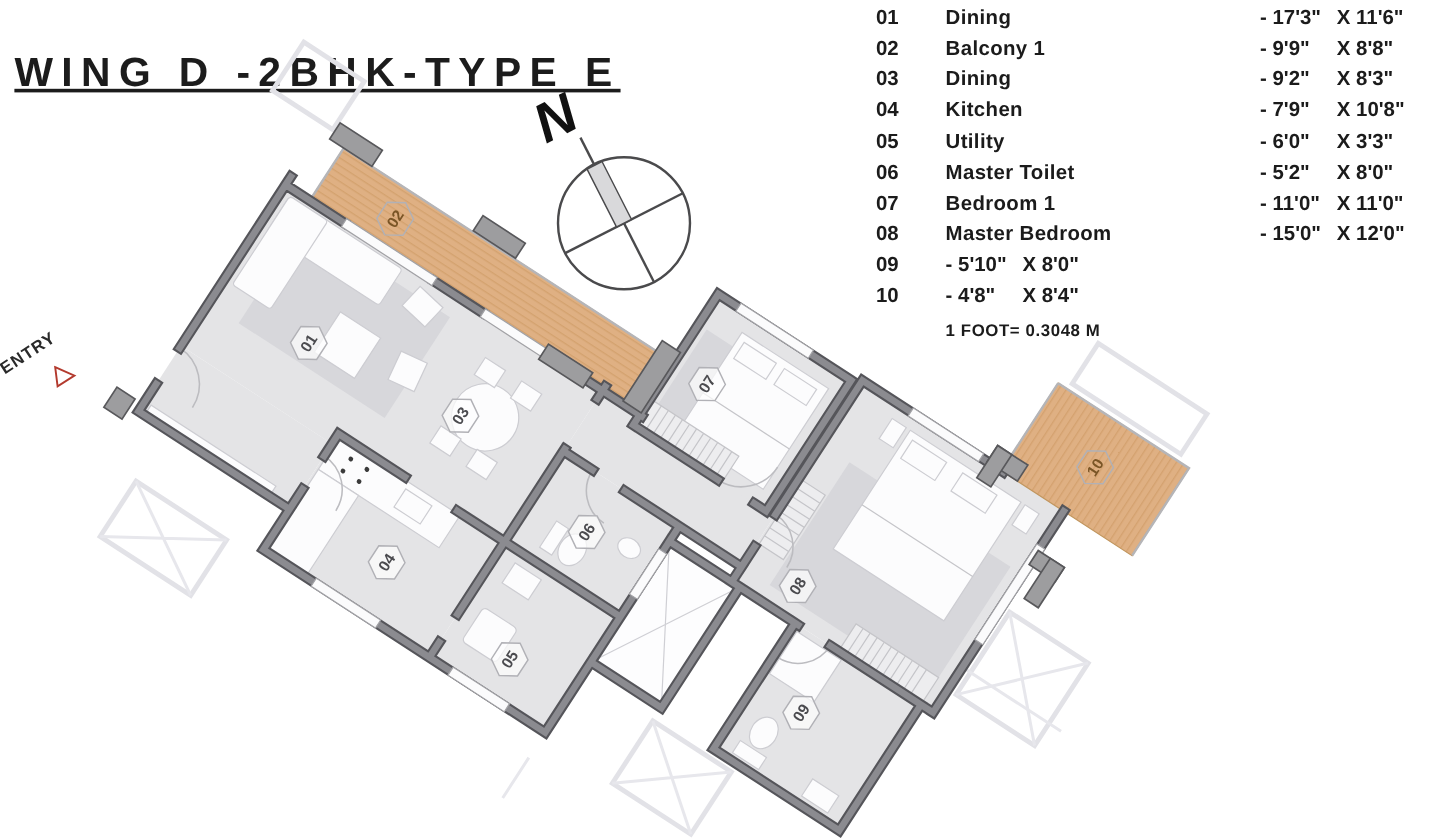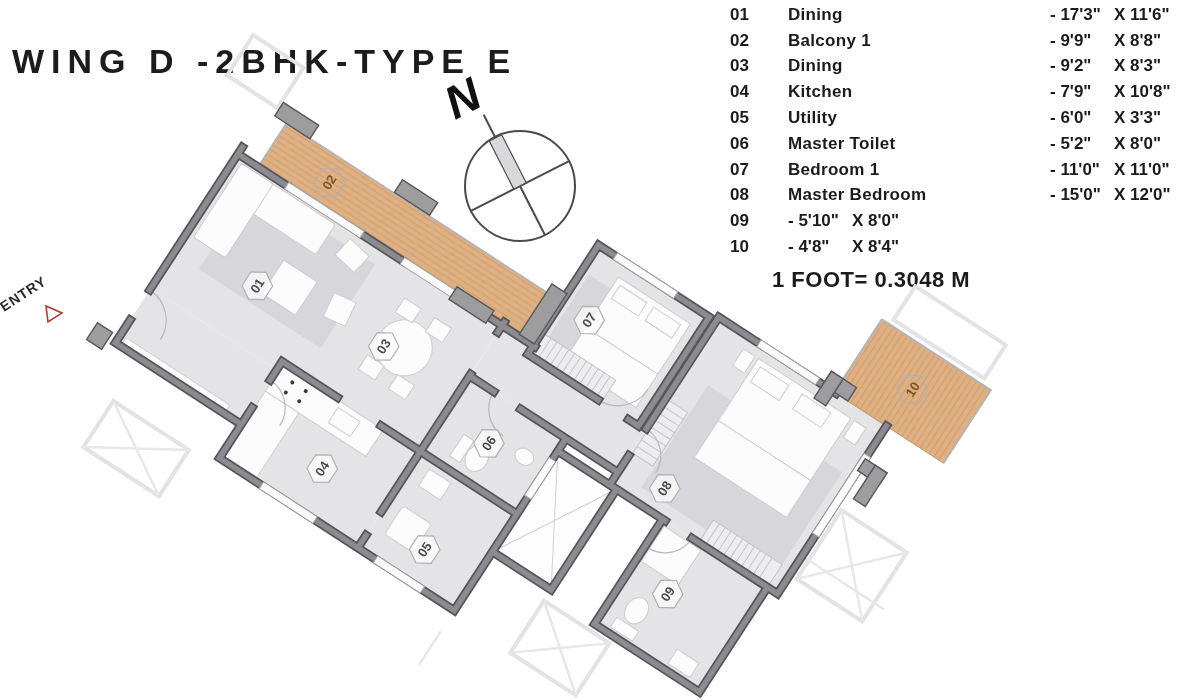--- a/index.html
+++ b/index.html
@@ -1,26 +1,26 @@
 <!DOCTYPE html>
 <html style="--wall: #8b8b90; --wall_edge: #55555a; --floor: #e4e4e6; --balcony: #dfb083; --accent_red: #b33a2e;"><head>
 <meta charset="utf-8">
 <style>
   html,body{margin:0;padding:0;background:#fff;}
   .stage{position:relative;width:1200px;height:700px;background:#fff;overflow:hidden;
          font-family:"Liberation Sans", sans-serif;}
   .page-title{position:absolute;left:12px;top:42px;font-size:34px;font-weight:bold;
-         letter-spacing:7px;color:#1c1c1c;white-space:nowrap;}
+         letter-spacing:7px;color:#1c1c1c;white-space:nowrap;text-decoration:underline;}
   .legend{position:absolute;left:712px;top:2px;width:486px;}
   .legend-row{display:flex;align-items:center;height:25.8px;color:#1b1b1b;font-weight:bold;font-size:17px;}
   .lg-num{width:76px;padding-left:18px;box-sizing:border-box;}
   .lg-name{width:262px;letter-spacing:.3px;}
   .lg-sa{width:64px;white-space:nowrap;}
   .lg-sb{flex:1;white-space:nowrap;}
-  .scale-note{position:absolute;left:772px;top:267px;font-size:22px;font-weight:bold;
+  .scale-note{position:absolute;left:788px;top:267px;font-size:14px;font-weight:bold;
          color:#1b1b1b;letter-spacing:.5px;}
   .plan-svg{position:absolute;left:0;top:0;}
   
   .floor{fill:var(--floor);}
   .rug{fill:#d7d7db;}
   .wall-edge{stroke:var(--wall_edge);stroke-width:9;fill:none;stroke-linecap:square;}
   .wall-core{stroke:var(--wall);stroke-width:5.5;fill:none;stroke-linecap:square;}
   .cap{fill:#9d9d9f;stroke:#58585b;stroke-width:1.4;}
   .balcony{fill:var(--balcony);stroke:#c0965f;stroke-width:1;}
   .rail{stroke:#b5b5b8;stroke-width:2;fill:none;}

